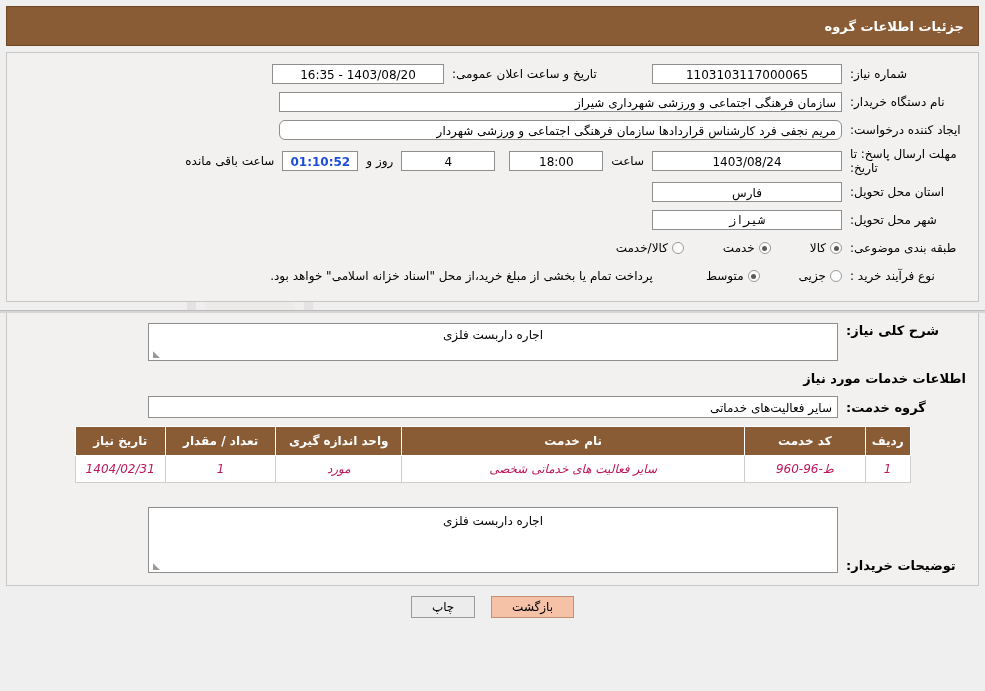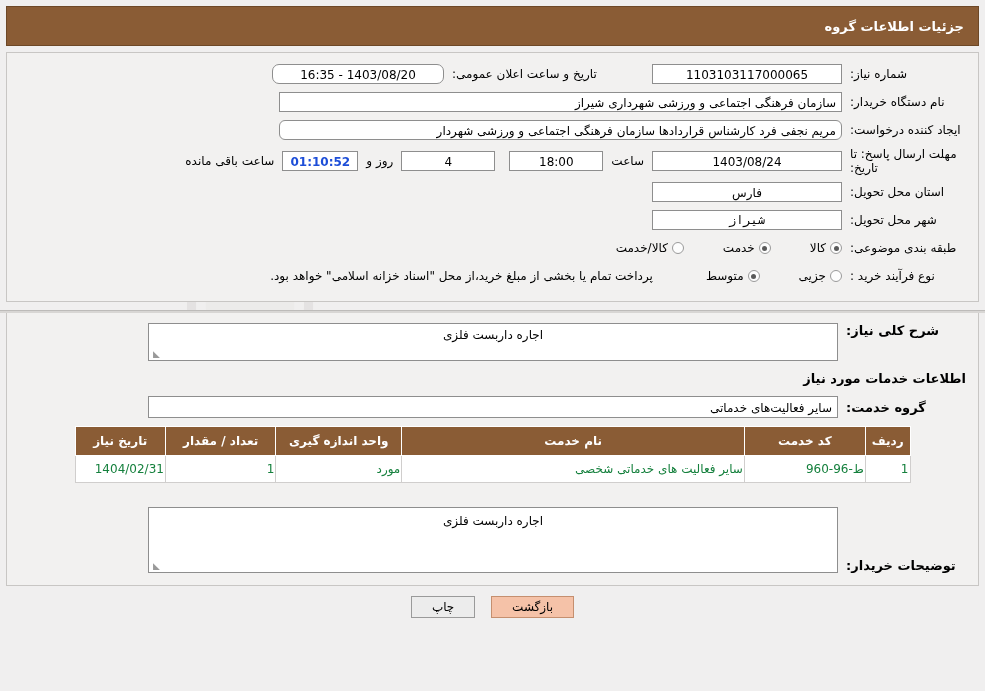--- a/index.html
+++ b/index.html
@@ -188,22 +188,24 @@
     font-weight: bold;
     border: 1px solid #ffffff;
     height: 26px;
     text-align: center;
     font-size: 12px;
   }
   table.grid td {
     background: #ffffff;
     border: 1px solid #d0cecd;
     height: 24px;
-    color: #15803d;
-    font-size: 12px;
+    text-align: center;
+    color: #be185d;
+    font-size: 12px;
+    font-style: italic;
   }
   .footer {
     text-align: center;
     padding-top: 10px;
   }
   .btn {
     display: inline-block;
     border: 1px solid #9a9a9a;
     background: #ececec;
     font-size: 12px;
@@ -233,21 +235,21 @@
   <div class="titlebar">
     <span>جزئیات اطلاعات گروه</span>
   </div>
 
   <div class="panel">
 
     <div class="row">
       <div class="lbl w-first">شماره نیاز:</div>
       <div class="inp" style="width:190px;">1103103117000065</div>
       <div class="lbl" style="width:200px; text-align:left; padding-left:8px;">تاریخ و ساعت اعلان عمومی:</div>
-      <div class="inp" style="width:172px;border-radius:7px;">1403/08/20 - 16:35</div>
+      <div class="inp" style="width:172px;">1403/08/20 - 16:35</div>
     </div>
 
     <div class="row">
       <div class="lbl w-first">نام دستگاه خریدار:</div>
       <div class="inp right" style="width:563px;">سازمان فرهنگی اجتماعی و ورزشی شهرداری شیراز</div>
     </div>
 
     <div class="row">
       <div class="lbl w-first">ایجاد کننده درخواست:</div>
       <div class="inp right" style="width:563px; position:relative;border-radius:6px;">

